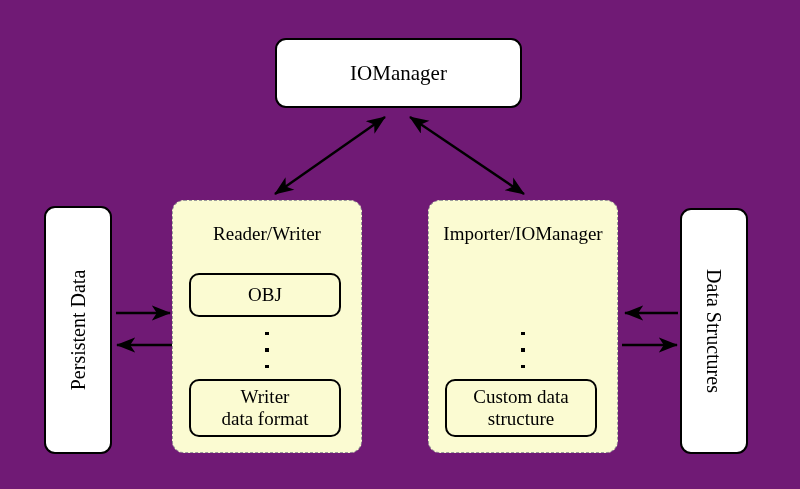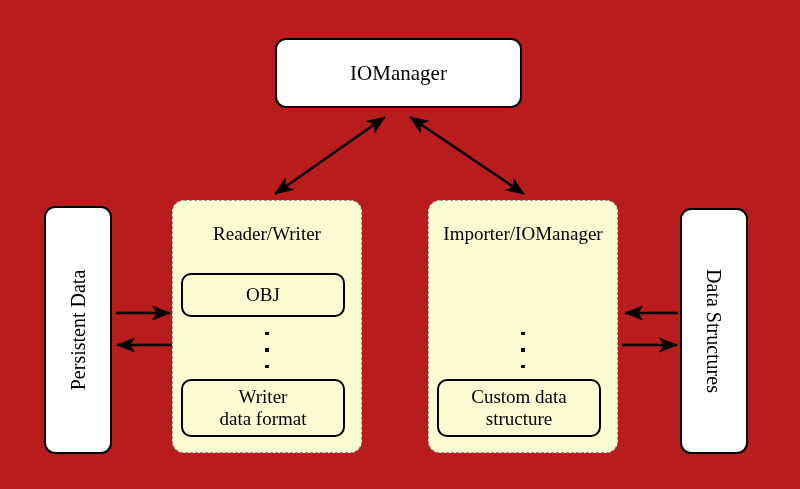--- a/index.html
+++ b/index.html
@@ -4,21 +4,21 @@
 <style>
   html, body {
     margin: 0;
     padding: 0;
     background: #ffffff;
   }
   #canvas {
     position: relative;
     width: 800px;
     height: 489px;
-    background: #b91c1c;
+    background: #701a75;
     font-family: "Liberation Serif", "DejaVu Serif", serif;
     overflow: hidden;
   }
   svg#arrow-layer {
     position: absolute;
     left: 0;
     top: 0;
     width: 800px;
     height: 489px;
     pointer-events: none;
@@ -93,22 +93,22 @@
     text-align: center;
     font-size: 19px;
     color: #000000;
     white-space: nowrap;
   }
 
   
   .item-box {
     position: absolute;
     box-sizing: border-box;
-    left: 8px;
-    width: 164px;
+    left: 16px;
+    width: 152px;
     border: 2.4px solid #000000;
     border-radius: 10px;
     background: #fbfbd2;
     display: flex;
     align-items: center;
     justify-content: center;
     text-align: center;
     font-size: 19px;
     line-height: 1.18;
     color: #000000;

